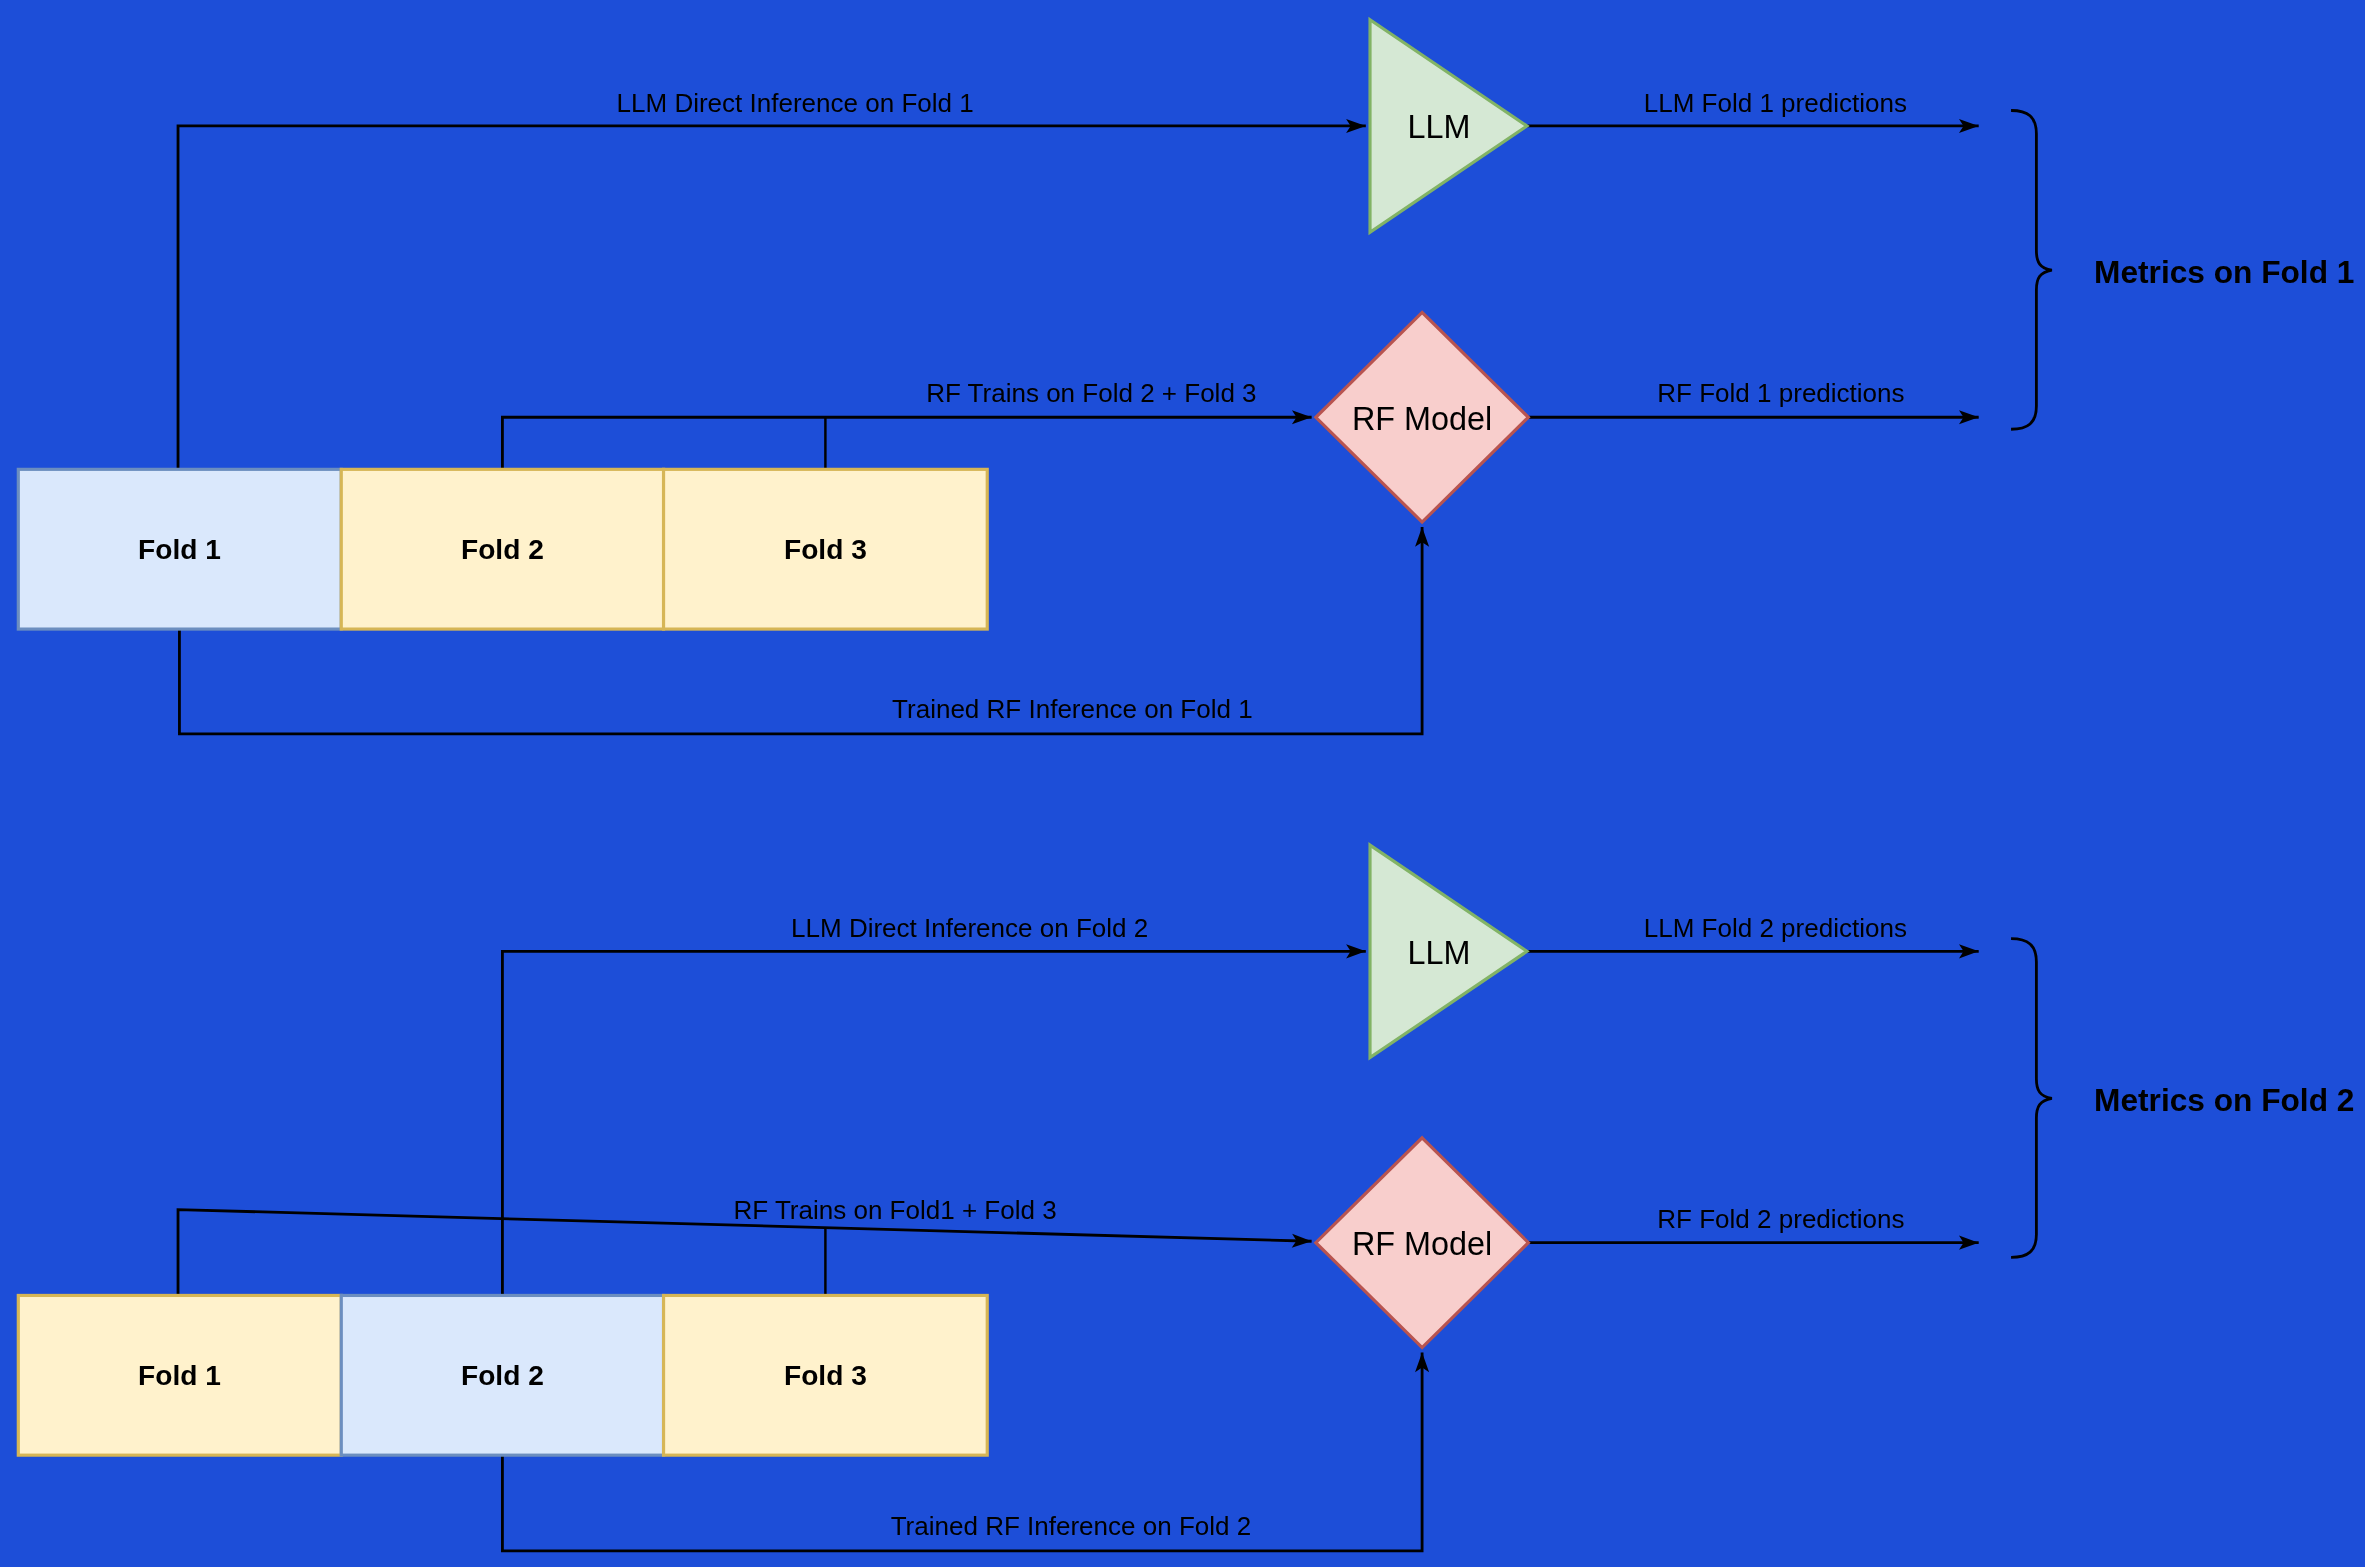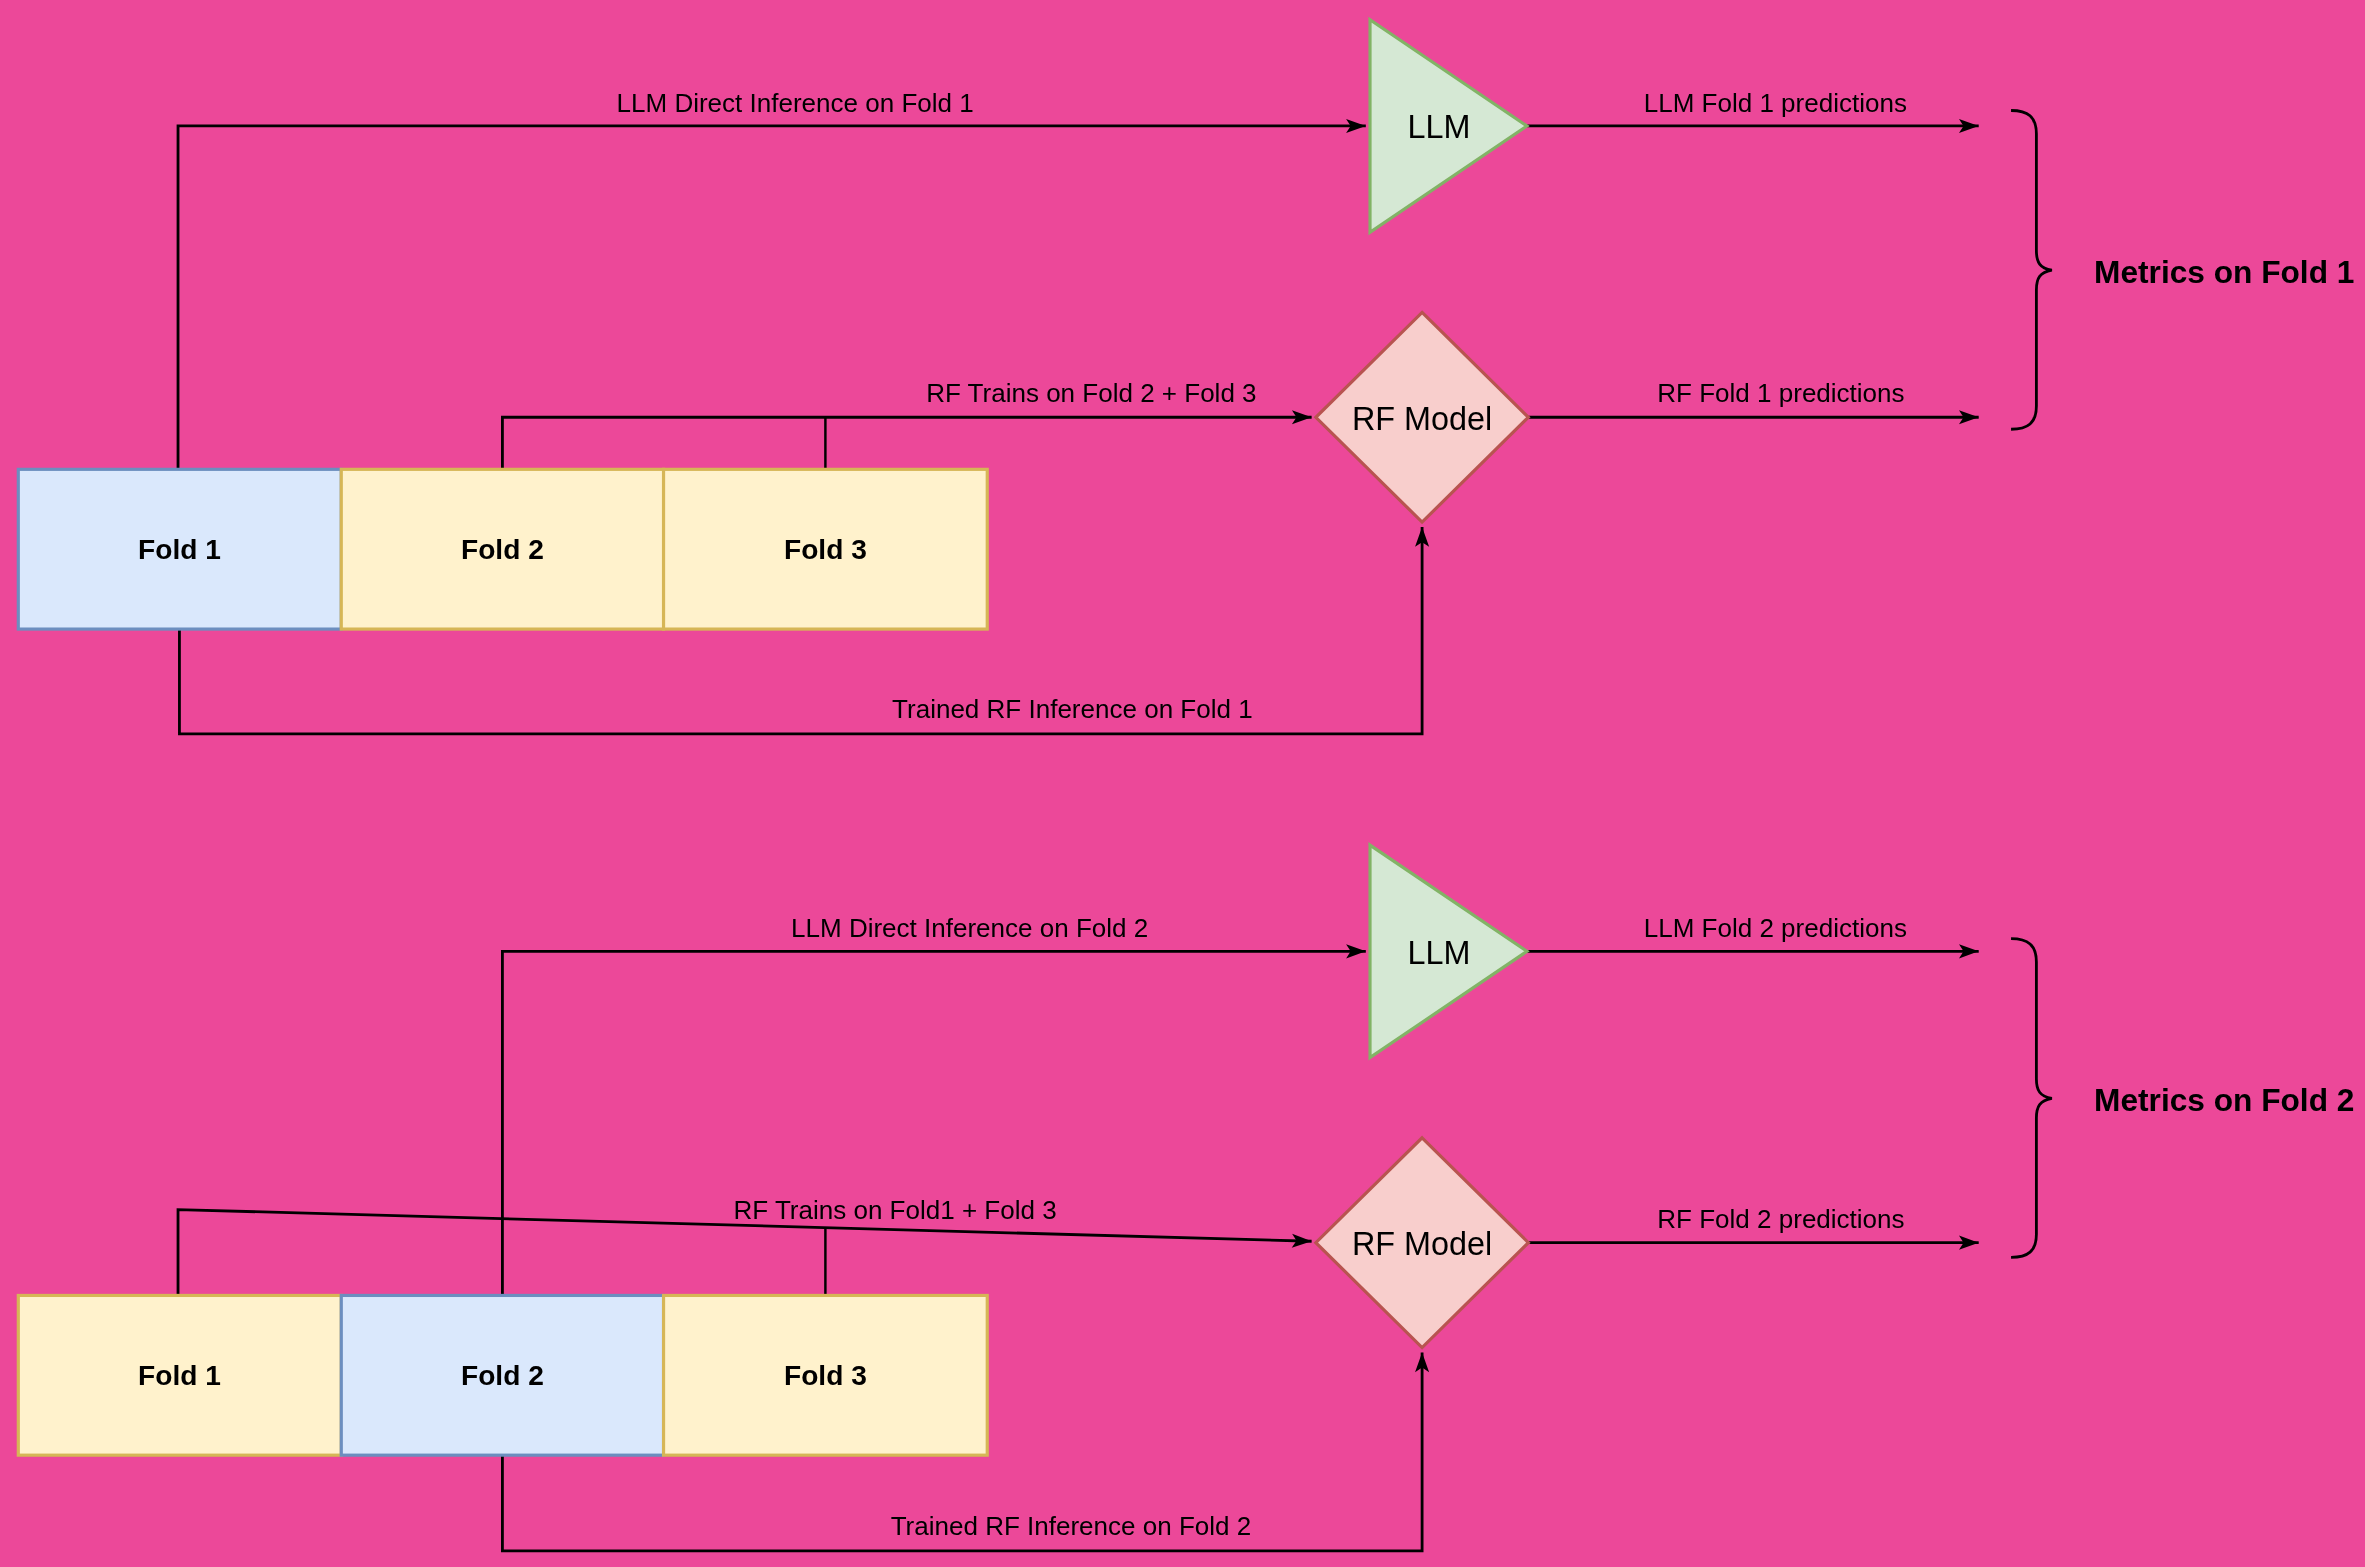--- a/index.html
+++ b/index.html
@@ -2,21 +2,21 @@
 <html style="font-size:11.3px"><head>
 <meta charset="utf-8">
 <style>
   html, body {
     margin: 0;
     padding: 0;
     background: #ffffff;
   }
   .diagram-wrap {
     width: 100%;
-    background: #ec4899;
+    background: #1d4ed8;
   }
   svg {
     display: block;
     width: 100%;
     height: auto;
     font-family: "Liberation Sans", sans-serif;
   }
   .edge {
     fill: none;
     stroke: #000000;

